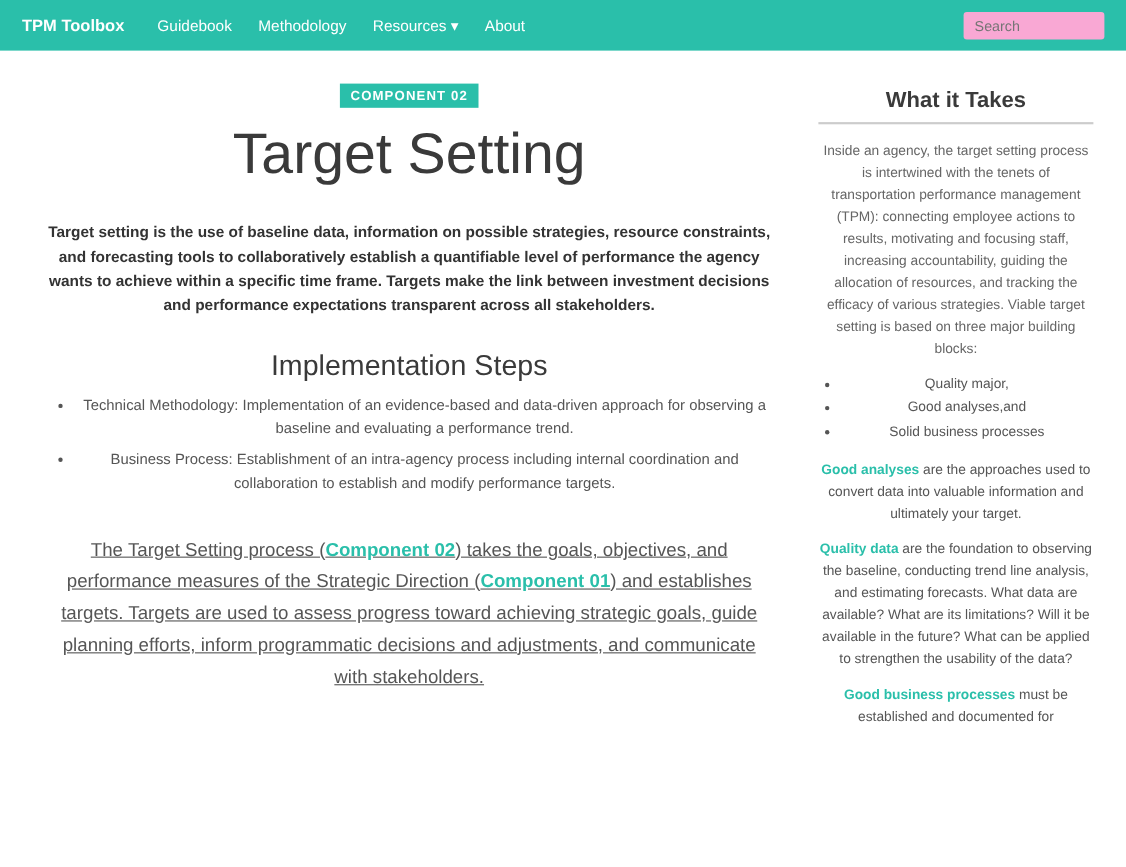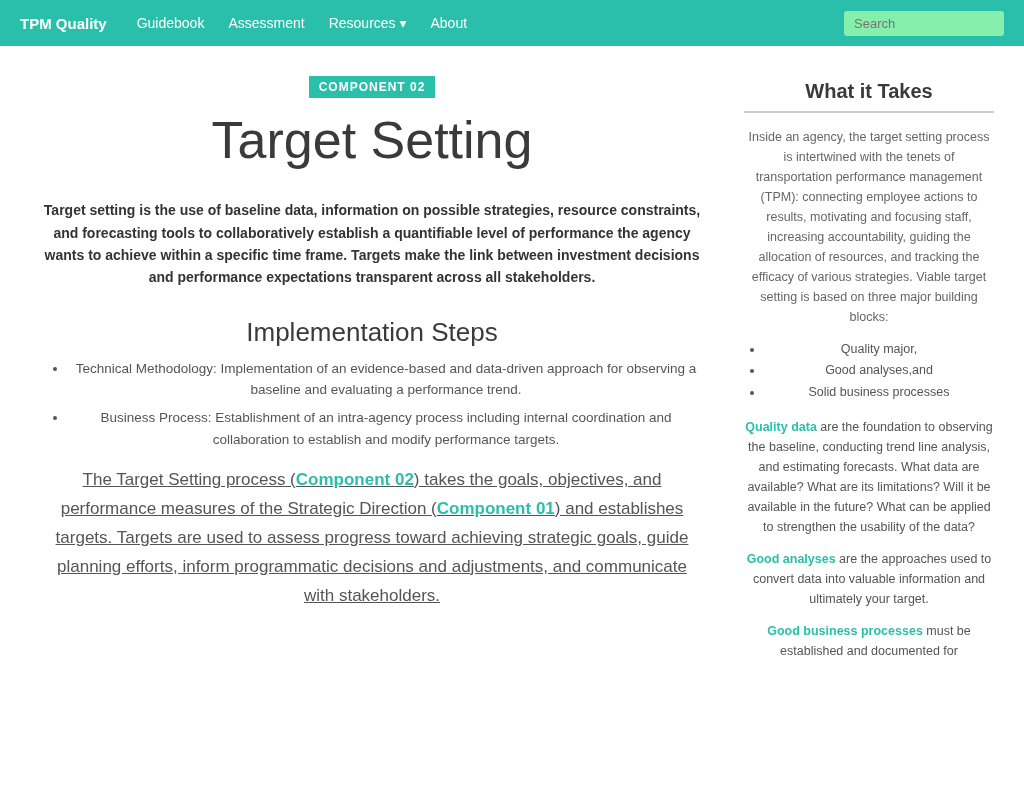--- a/index.html
+++ b/index.html
@@ -37,22 +37,22 @@
       gap: 4px;
     }
     .nav-search {
       margin-left: auto;
     }
     .nav-search input {
       padding: 5px 10px;
       border-radius: 3px;
       border: none;
       font-size: 13px;
-      width: 160px;
-      background: #86efac;
+      width: 128px;
+      background: #f9a8d4;
       color: #666;
     }
 
     
     .page-container {
       display: flex;
       max-width: 1024px;
       margin: 0 auto;
       padding: 30px 30px 40px 40px;
       gap: 40px;
@@ -110,21 +110,21 @@
       font-size: 13.5px;
       color: #555;
       line-height: 1.6;
       margin-bottom: 10px;
     }
 
     
     .bullet-list {
       list-style: disc;
       padding-left: 28px;
-      margin-bottom: 16px;
+      margin-bottom: 36px;
     }
     .bullet-list li {
       font-size: 13.5px;
       color: #555;
       line-height: 1.6;
       margin-bottom: 6px;
     }
 
     
     .connection-text {
@@ -175,24 +175,24 @@
     }
     .sidebar-section .term {
       color: #2abfaa;
       font-weight: bold;
     }
   </style>
 </head>
 <body>
 
 <nav>
-  <span class="nav-brand">TPM Quality</span>
+  <span class="nav-brand">TPM Toolbox</span>
   <div class="nav-links">
     <a href="#">Guidebook</a>
-    <a href="#">Assessment</a>
+    <a href="#">Methodology</a>
     <a href="#" class="resources-link">Resources ▾</a>
     <a href="#">About</a>
   </div>
   <div class="nav-search">
     <input type="text" placeholder="Search" style="">
   </div>
 </nav>
 
 <div class="page-container">
 
@@ -219,23 +219,23 @@
   <div class="sidebar">
     <h3 class="sidebar-title">What it Takes</h3>
     <hr class="sidebar-divider">
     <p class="sidebar-intro">Inside an agency, the target setting process is intertwined with the tenets of transportation performance management (TPM): connecting employee actions to results, motivating and focusing staff, increasing accountability, guiding the allocation of resources, and tracking the efficacy of various strategies. Viable target setting is based on three major building blocks:</p>
     <ul class="sidebar-bullet-list">
       <li>Quality major,</li>
       <li>Good analyses,and</li>
       <li>Solid business processes</li>
     </ul>
     <p class="sidebar-section">
+      <span class="term">Good analyses</span><span> are the approaches used to convert data into valuable information and ultimately your target.</span>
+    </p>
+    <p class="sidebar-section">
       <span class="term">Quality data</span><span> are the foundation to observing the baseline, conducting trend line analysis, and estimating forecasts. What data are available? What are its limitations? Will it be available in the future? What can be applied to strengthen the usability of the data?</span>
-    </p>
-    <p class="sidebar-section">
-      <span class="term">Good analyses</span><span> are the approaches used to convert data into valuable information and ultimately your target.</span>
     </p>
     <p class="sidebar-section">
       <span class="term">Good business processes</span><span> must be established and documented for</span>
     </p>
   </div>
 
 </div>
 
 </body></html>

